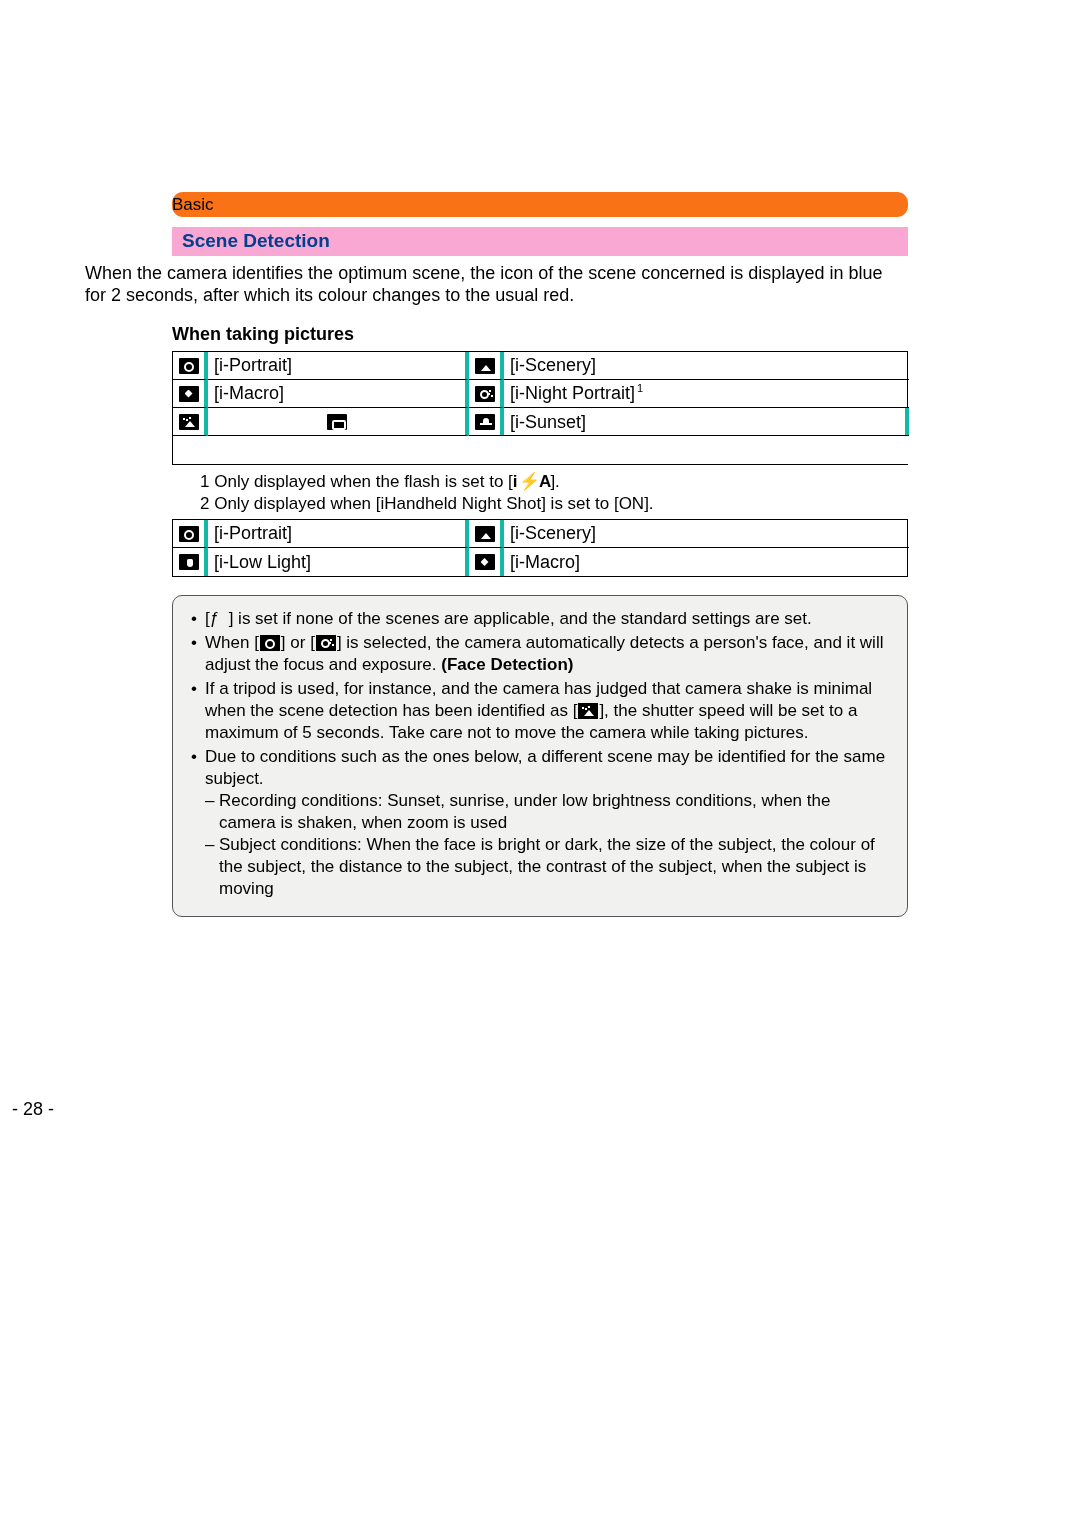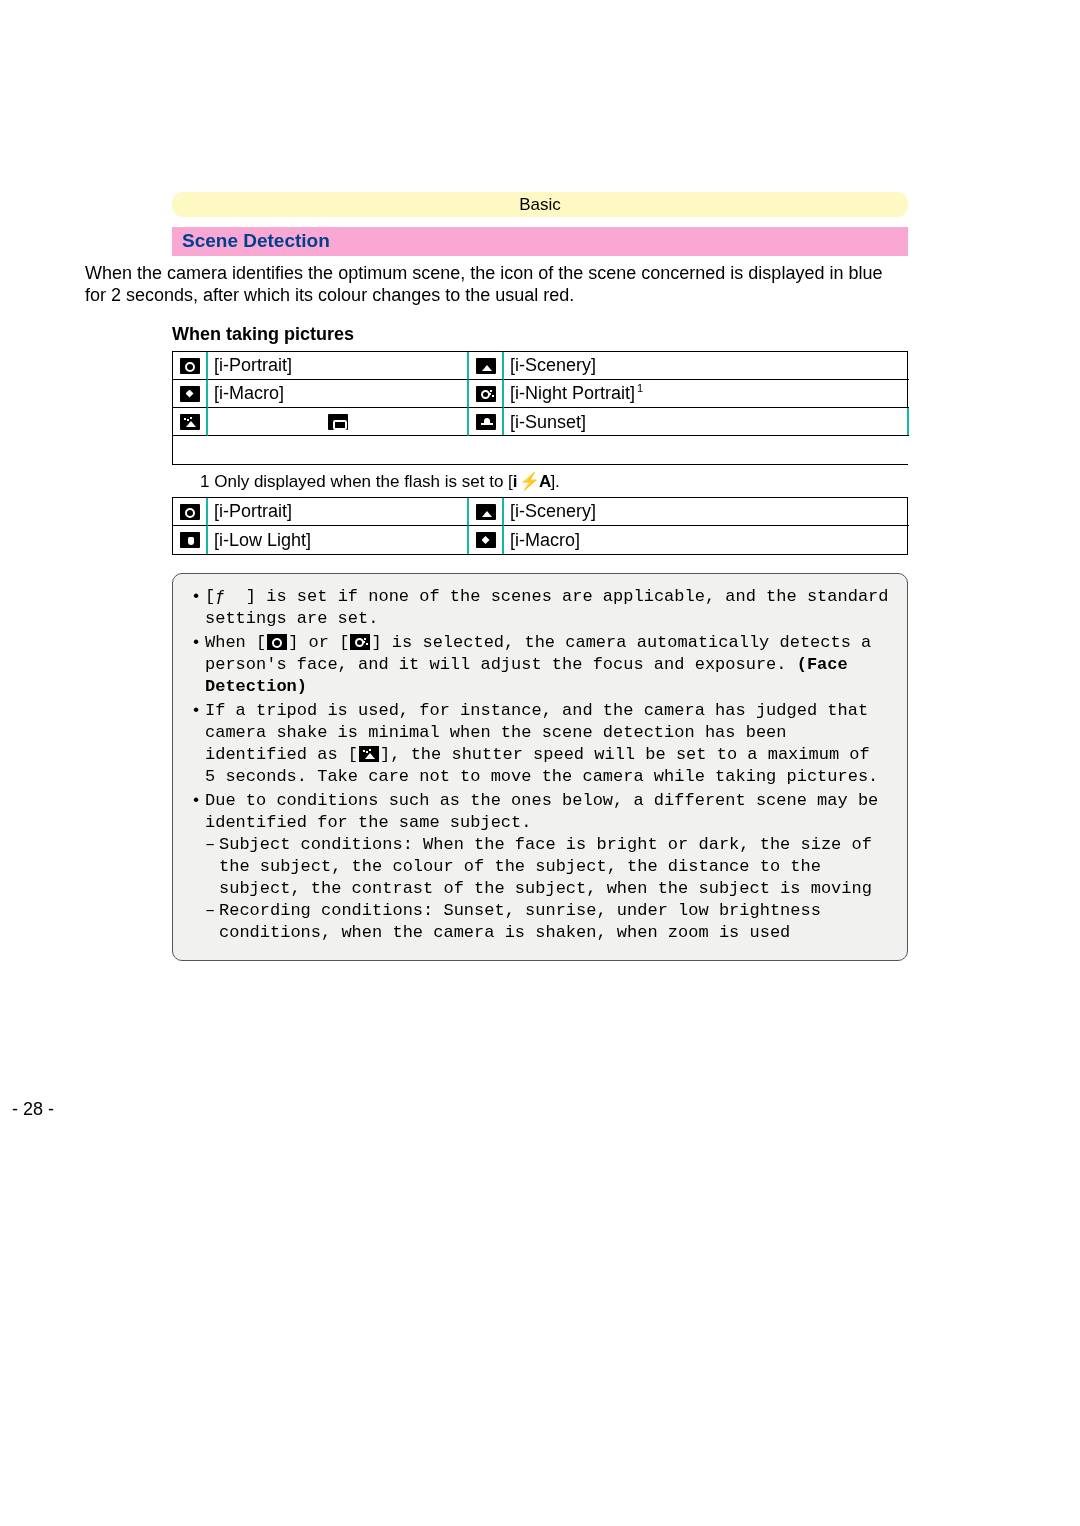--- a/index.html
+++ b/index.html
@@ -13,23 +13,23 @@
   }
   .page {
     position: relative;
     width: 1080px;
     height: 1526px;
     box-sizing: border-box;
     padding-top: 192px;
   }
   .header-pill {
     margin: 0 172px 10px 172px;
-    background: #fef9c3;
+    background: #f97316;
     color: #000;
-    text-align: center;
+    text-align: left;
     font-size: 17px;
     line-height: 22px;
     border-radius: 11px;
     padding: 2px 0 1px 0;
   }
   .section-bar {
     margin: 10px 172px 6px 172px;
     background: #f9a8d4;
     color: #01408e;
     font-weight: bold;
@@ -53,21 +53,21 @@
   }
   .grid-pictures {
     grid-template-columns: 35px 261px 35px 405px;
     grid-template-rows: repeat(4, 28px);
   }
   .grid-motion {
     grid-template-columns: 35px 261px 35px 405px;
     grid-template-rows: repeat(2, 28px);
   }
   .cell {
-    border-right: 2px solid #14b8a6;
+    border-right: 4px solid #14b8a6;
     border-bottom: 1px solid #000;
     display: flex;
     align-items: center;
     padding-left: 6px;
     font-size: 18px;
     box-sizing: border-box;
   }
   .cell.no-right { border-right: none; }
   .cell.no-bottom { border-bottom: none; }
   .cell.iconcell { justify-content: center; padding-left: 0; }
@@ -139,21 +139,21 @@
   .notes-box {
     margin: 18px 172px 0 172px;
     border: 1px solid #555;
     border-radius: 10px;
     background: #f1f1f0;
     padding: 10px 18px 14px 18px;
     font-size: 17px;
     line-height: 22px;
   }
   .notes-box ul { list-style:none; padding:0; margin:0; }
-  .notes-box > ul > li { position:relative; padding-left:14px; margin:2px 0;font-family:Liberation Mono, monospace; }
+  .notes-box > ul > li { position:relative; padding-left:14px; margin:2px 0; }
   .notes-box > ul > li::before {
     content:"•"; position:absolute; left:0; top:0;
   }
   .sublist { list-style:none; padding:0 0 0 14px; margin:0;}
   .sublist li { position:relative; padding-left:14px; }
   .sublist li::before { content:"–"; position:absolute; left:0; top:0;}
   .inline-icon {
     display:inline-block; vertical-align:-3px; margin:0 1px;
     width:20px;height:16px;border:2px solid #000;background:#000;box-sizing:border-box;position:relative;
   }
@@ -216,20 +216,21 @@
       </div>
     <div class="cell no-bottom">[i-Sunset]</div>
     <div class="cell no-bottom no-right empty" style="grid-column:3 / span 2; border-top:1px solid #000; margin-top:-1px; border-left:none;"></div>
   </div>
 
   <div class="footnotes">
     <span class="fn">
       <span>1</span>
       <span>Only displayed when the flash is set to [</span><span class="flash-sym">i ⚡A</span><span>].</span>
     </span>
+    <span class="fn">2 Only displayed when [iHandheld Night Shot] is set to [ON].</span>
   </div>
 
 
   <div class="grid grid-motion">
 
     <div class="cell iconcell">
         <span class="icon portrait"></span>
       </div>
     <div class="cell">[i-Portrait]</div>
     <div class="cell iconcell">
@@ -254,21 +255,21 @@
       </li>
       <li>
         <span>When [</span><span class="inline-icon portrait"></span><span>] or [</span><span class="inline-icon nightport"></span><span>] is selected, the camera automatically detects a person's face, and it will adjust the focus and exposure. </span><b>(Face Detection)</b>
       </li>
       <li>
         <span>If a tripod is used, for instance, and the camera has judged that camera shake is minimal when the scene detection has been identified as [</span><span class="inline-icon nightscene"></span><span>], the shutter speed will be set to a maximum of 5 seconds. Take care not to move the camera while taking pictures.</span>
       </li>
       <li>
         <span>Due to conditions such as the ones below, a different scene may be identified for the same subject.</span>
         <ul class="sublist">
+          <li>Recording conditions: Sunset, sunrise, under low brightness conditions, when the camera is shaken, when zoom is used</li>
           <li>Subject conditions: When the face is bright or dark, the size of the subject, the colour of the subject, the distance to the subject, the contrast of the subject, when the subject is moving</li>
-          <li>Recording conditions: Sunset, sunrise, under low brightness conditions, when the camera is shaken, when zoom is used</li>
         </ul>
       </li>
     </ul>
   </div>
 
   <div class="page-number">- 28 -</div>
 </div>
 
 </body></html>

